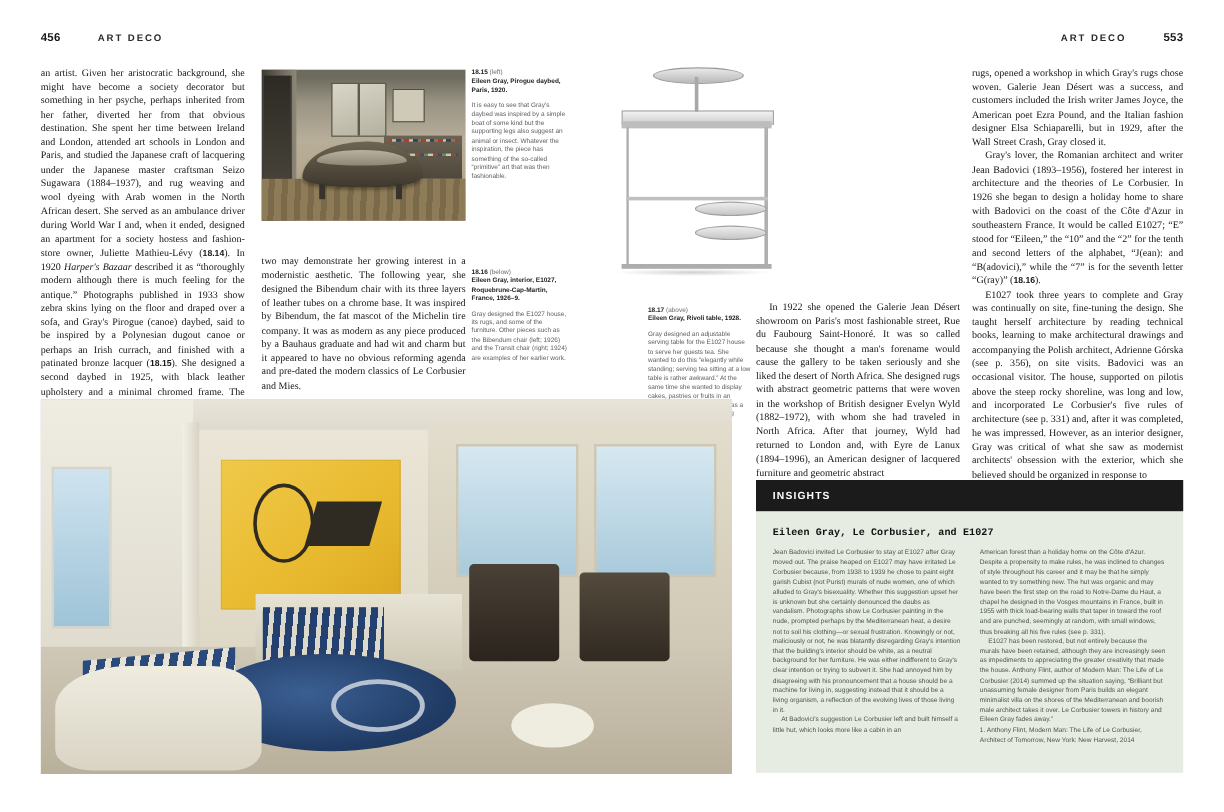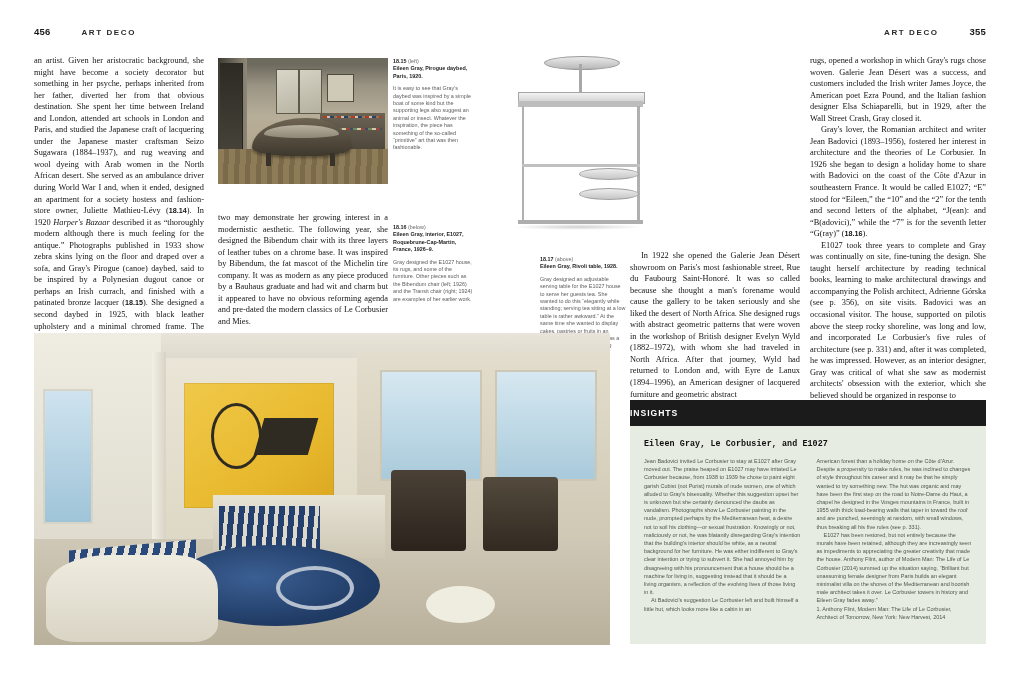--- a/index.html
+++ b/index.html
@@ -167,21 +167,21 @@
   .f16 .pillar{position:absolute;left:20.5%;top:6%;width:2.4%;height:66%;
     background:linear-gradient(90deg,#f2efe6,#d8d3c4);}
 
   
   .insights{
     position:absolute;left:630px;top:400px;width:356px;height:244px;
     background:#e6ece1;
     box-shadow:0 0 0 0 transparent;
   }
   .insights .bar{
-    height:26px;background:#1b1b1b;display:flex;align-items:center;
+    height:26px;background:#1b1b1b;display:flex;align-items:center;padding-left:14px;
   }
   .insights .bar span{
     font-family:"Liberation Sans",sans-serif;color:#ffffff;
     font-weight:bold;font-size:8.6px;letter-spacing:.11em;
   }
   .insights .inner{padding:13px 13px 10px 14px;}
   .insights h3{
     margin:0 0 8px 0;
     font-family:Liberation Mono, monospace;
     font-size:8.4px;font-weight:bold;color:#111;letter-spacing:.01em;
@@ -252,21 +252,21 @@
       </span>
       <span class="body">Gray designed the E1027 house, its rugs, and some of the furniture. Other pieces such as the Bibendum chair (left; 1926) and the Transit chair (right; 1924) are examples of her earlier work.</span>
     </div>
 
   </div>
 
   <div class="page-half right">
 
     <div class="runhead right">
       <span class="title">ART DECO</span>
-      <span class="folio">355</span>
+      <span class="folio">553</span>
     </div>
 
     <div class="col" style="left:300px;top:55px;width:176px;">
       <p>rugs, opened a workshop in which Gray's rugs chose woven. Galerie Jean Désert was a success, and customers included the Irish writer James Joyce, the American poet Ezra Pound, and the Italian fashion designer Elsa Schiaparelli, but in 1929, after the Wall Street Crash, Gray closed it.</p>
       <p class="indent"><span>Gray's lover, the Romanian architect and writer Jean Badovici (1893–1956), fostered her interest in architecture and the theories of Le Corbusier. In 1926 she began to design a holiday home to share with Badovici on the coast of the Côte d'Azur in southeastern France. It would be called E1027; “E” stood for “Eileen,” the “10” and the “2” for the tenth and second letters of the alphabet, “J(ean): and “B(adovici),” while the “7” is for the seventh letter “G(ray)” (</span><span class="figref">18.16</span><span>).</span></p>
       <p class="indent">E1027 took three years to complete and Gray was continually on site, fine-tuning the design. She taught herself architecture by reading technical books, learning to make architectural drawings and accompanying the Polish architect, Adrienne Górska (see p. 356), on site visits. Badovici was an occasional visitor. The house, supported on pilotis above the steep rocky shoreline, was long and low, and incorporated Le Corbusier's five rules of architecture (see p. 331) and, after it was completed, he was impressed. However, as an interior designer, Gray was critical of what she saw as modernist architects' obsession with the exterior, which she believed should be organized in response to</p>
     </div>
 
     <div class="col" style="left:120px;top:250px;width:170px;">
       <p class="indent">In 1922 she opened the Galerie Jean Désert showroom on Paris's most fashionable street, Rue du Faubourg Saint-Honoré. It was so called because she thought a man's forename would cause the gallery to be taken seriously and she liked the desert of North Africa. She designed rugs with abstract geometric patterns that were woven in the workshop of British designer Evelyn Wyld (1882–1972), with whom she had traveled in North Africa. After that journey, Wyld had returned to London and, with Eyre de Lanux (1894–1996), an American designer of lacquered furniture and geometric abstract</p>

